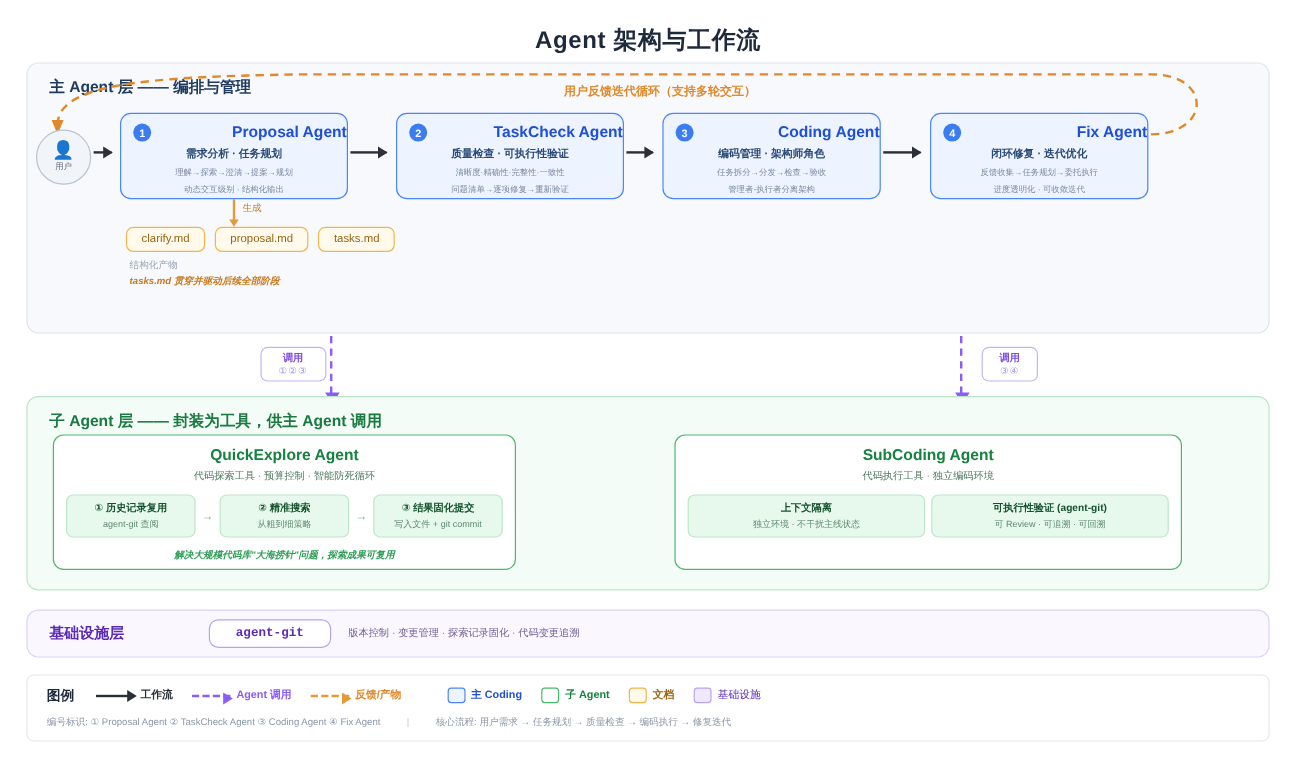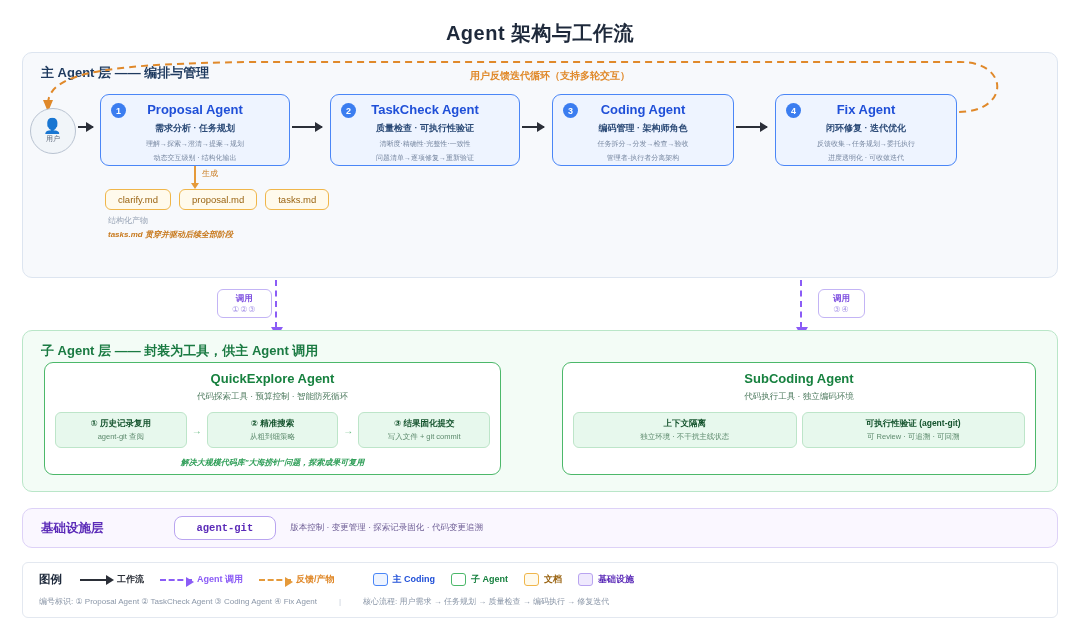--- a/index.html
+++ b/index.html
@@ -57,21 +57,21 @@
     position: absolute; top: 94px; height: 72px;
     background: #eef4ff; border: 1.6px solid #4a86f7; border-radius: 9px;
   }
   .agent-badge {
     position: absolute; left: 10px; top: 8px;
     width: 15px; height: 15px; border-radius: 50%;
     background: #3b7df0; color: #fff; font-size: 9px; font-weight: bold;
     display: flex; align-items: center; justify-content: center;
   }
   .agent-name {
-    text-align: center; font-size: 13px; font-weight: bold;
+    text-align: right; font-size: 13px; font-weight: bold;
     color: #1f4fd8; margin-top: 7px;
   }
   .agent-sub {
     text-align: center; font-size: 9px; color: #2b4a77;
     font-weight: bold; margin-top: 5px;
   }
   .agent-line {
     text-align: center; font-size: 7px; color: #7a8aa3; margin-top: 4px;
   }
 
@@ -137,22 +137,22 @@
   #sub-layer {
     left: 22px; top: 330px; width: 1036px; height: 162px;
     background: #f3fcf6; border: 1px solid #b9e6c8;
   }
   #sub-layer-title { left: 18px; top: 11px; color: #1a7a42; }
 
   .sub-card {
     position: absolute; top: 362px; height: 113px;
     background: #ffffff; border: 1.6px solid #4cb86a; border-radius: 9px;
   }
-  #sub1 { left: 44px; width: 457px; }
-  #sub2 { left: 562px; width: 474px; }
+  #sub1 { left: 44px; width: 386px; }
+  #sub2 { left: 562px; width: 423px; }
   .sub-name {
     text-align: center; font-size: 13px; font-weight: bold;
     color: #17813f; margin-top: 8px;
   }
   .sub-sub { text-align: center; font-size: 8.5px; color: #4d7a5e; margin-top: 5px; }
   .sub-steps {
     display: flex; align-items: center; justify-content: center;
     gap: 5px; margin-top: 9px; padding: 0 10px;
   }
   .step {
@@ -367,21 +367,21 @@
       <span class="lg-label" style="color:#17813f;font-weight:bold;">子 Agent</span>
     </div>
 
     <div class="lg-item">
       <span class="lg-box" style="background:#fffaec;border:1.5px solid #f0b64a;"></span>
       <span class="lg-label" style="color:#9a6412;font-weight:bold;">文档</span>
     </div>
 
     <div class="lg-item">
       <span class="lg-box" style="background:#efe9fd;border:1.5px solid #b9a4f0;"></span>
-      <span class="lg-label" style="color:#5b2bb8;font-weight:bold;">基础设施</span>
+      <span class="lg-label" style="color:#5b2bb8;font-weight:normal;">基础设施</span>
     </div>
   </div>
 
   <div class="legend-row2">
     <span>编号标识: ① Proposal Agent ② TaskCheck Agent ③ Coding Agent ④ Fix Agent</span>
     <span class="legend-sep">|</span>
     <span>核心流程: 用户需求 → 任务规划 → 质量检查 → 编码执行 → 修复迭代</span>
   </div>
 </div>
 

